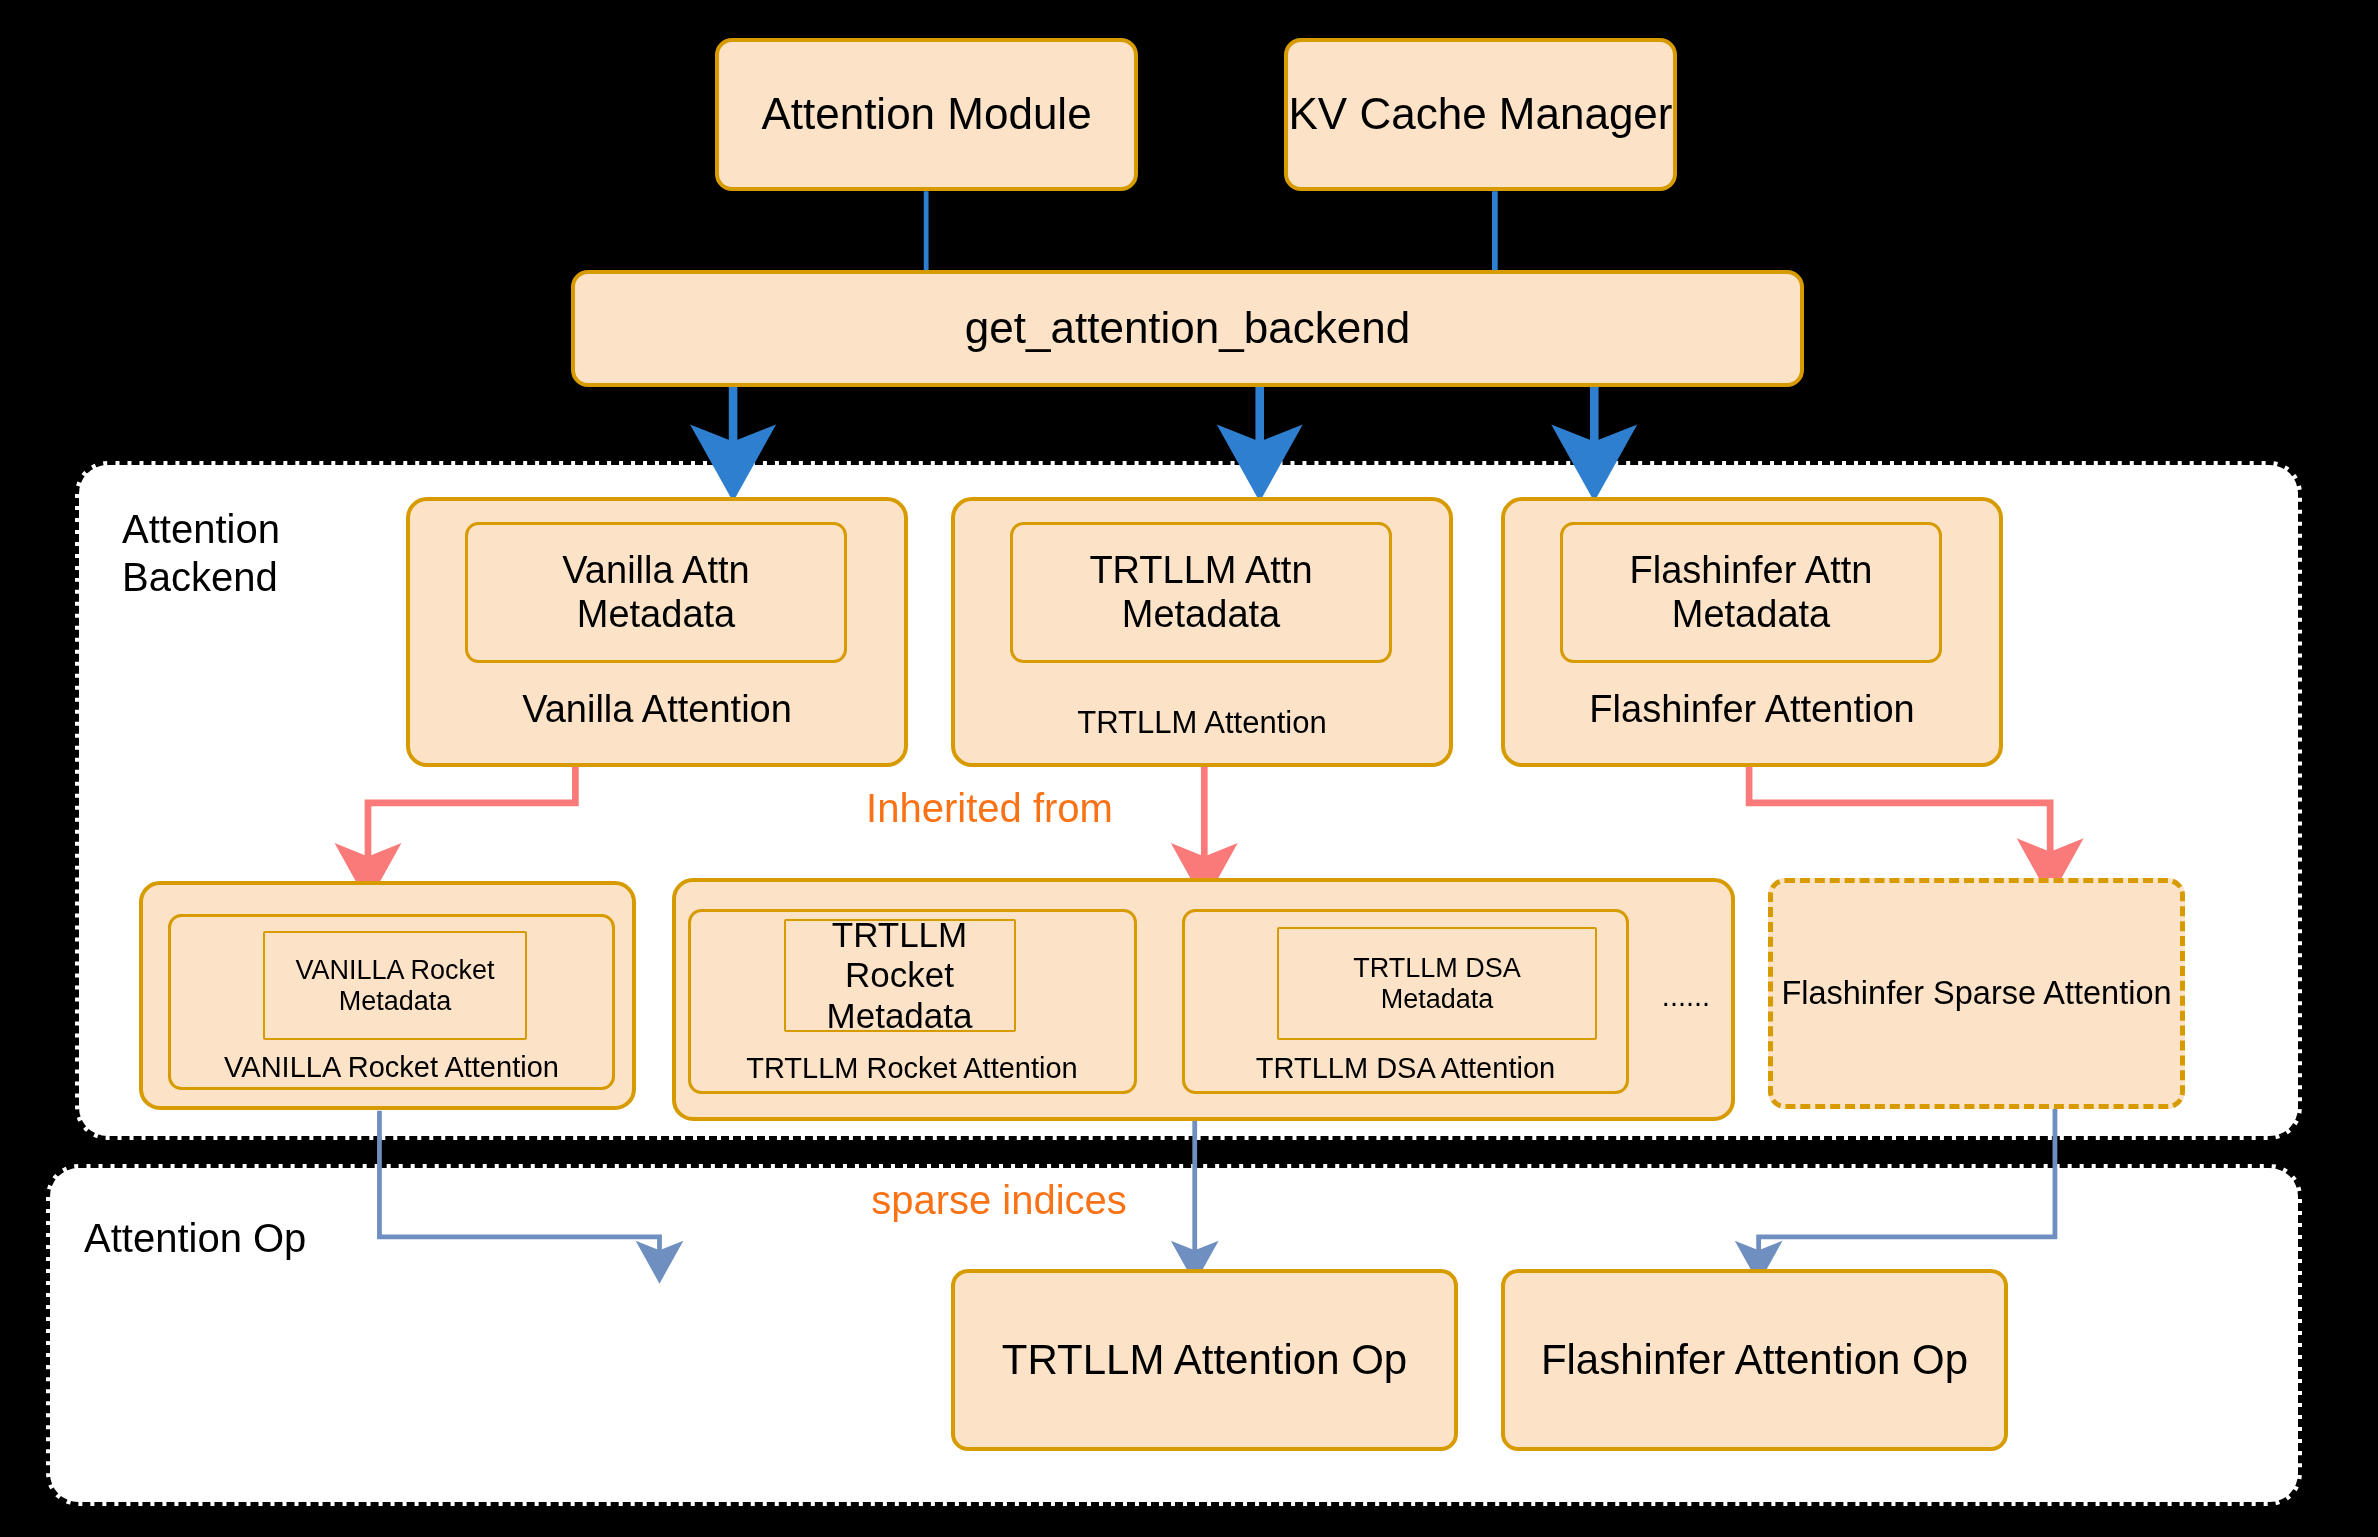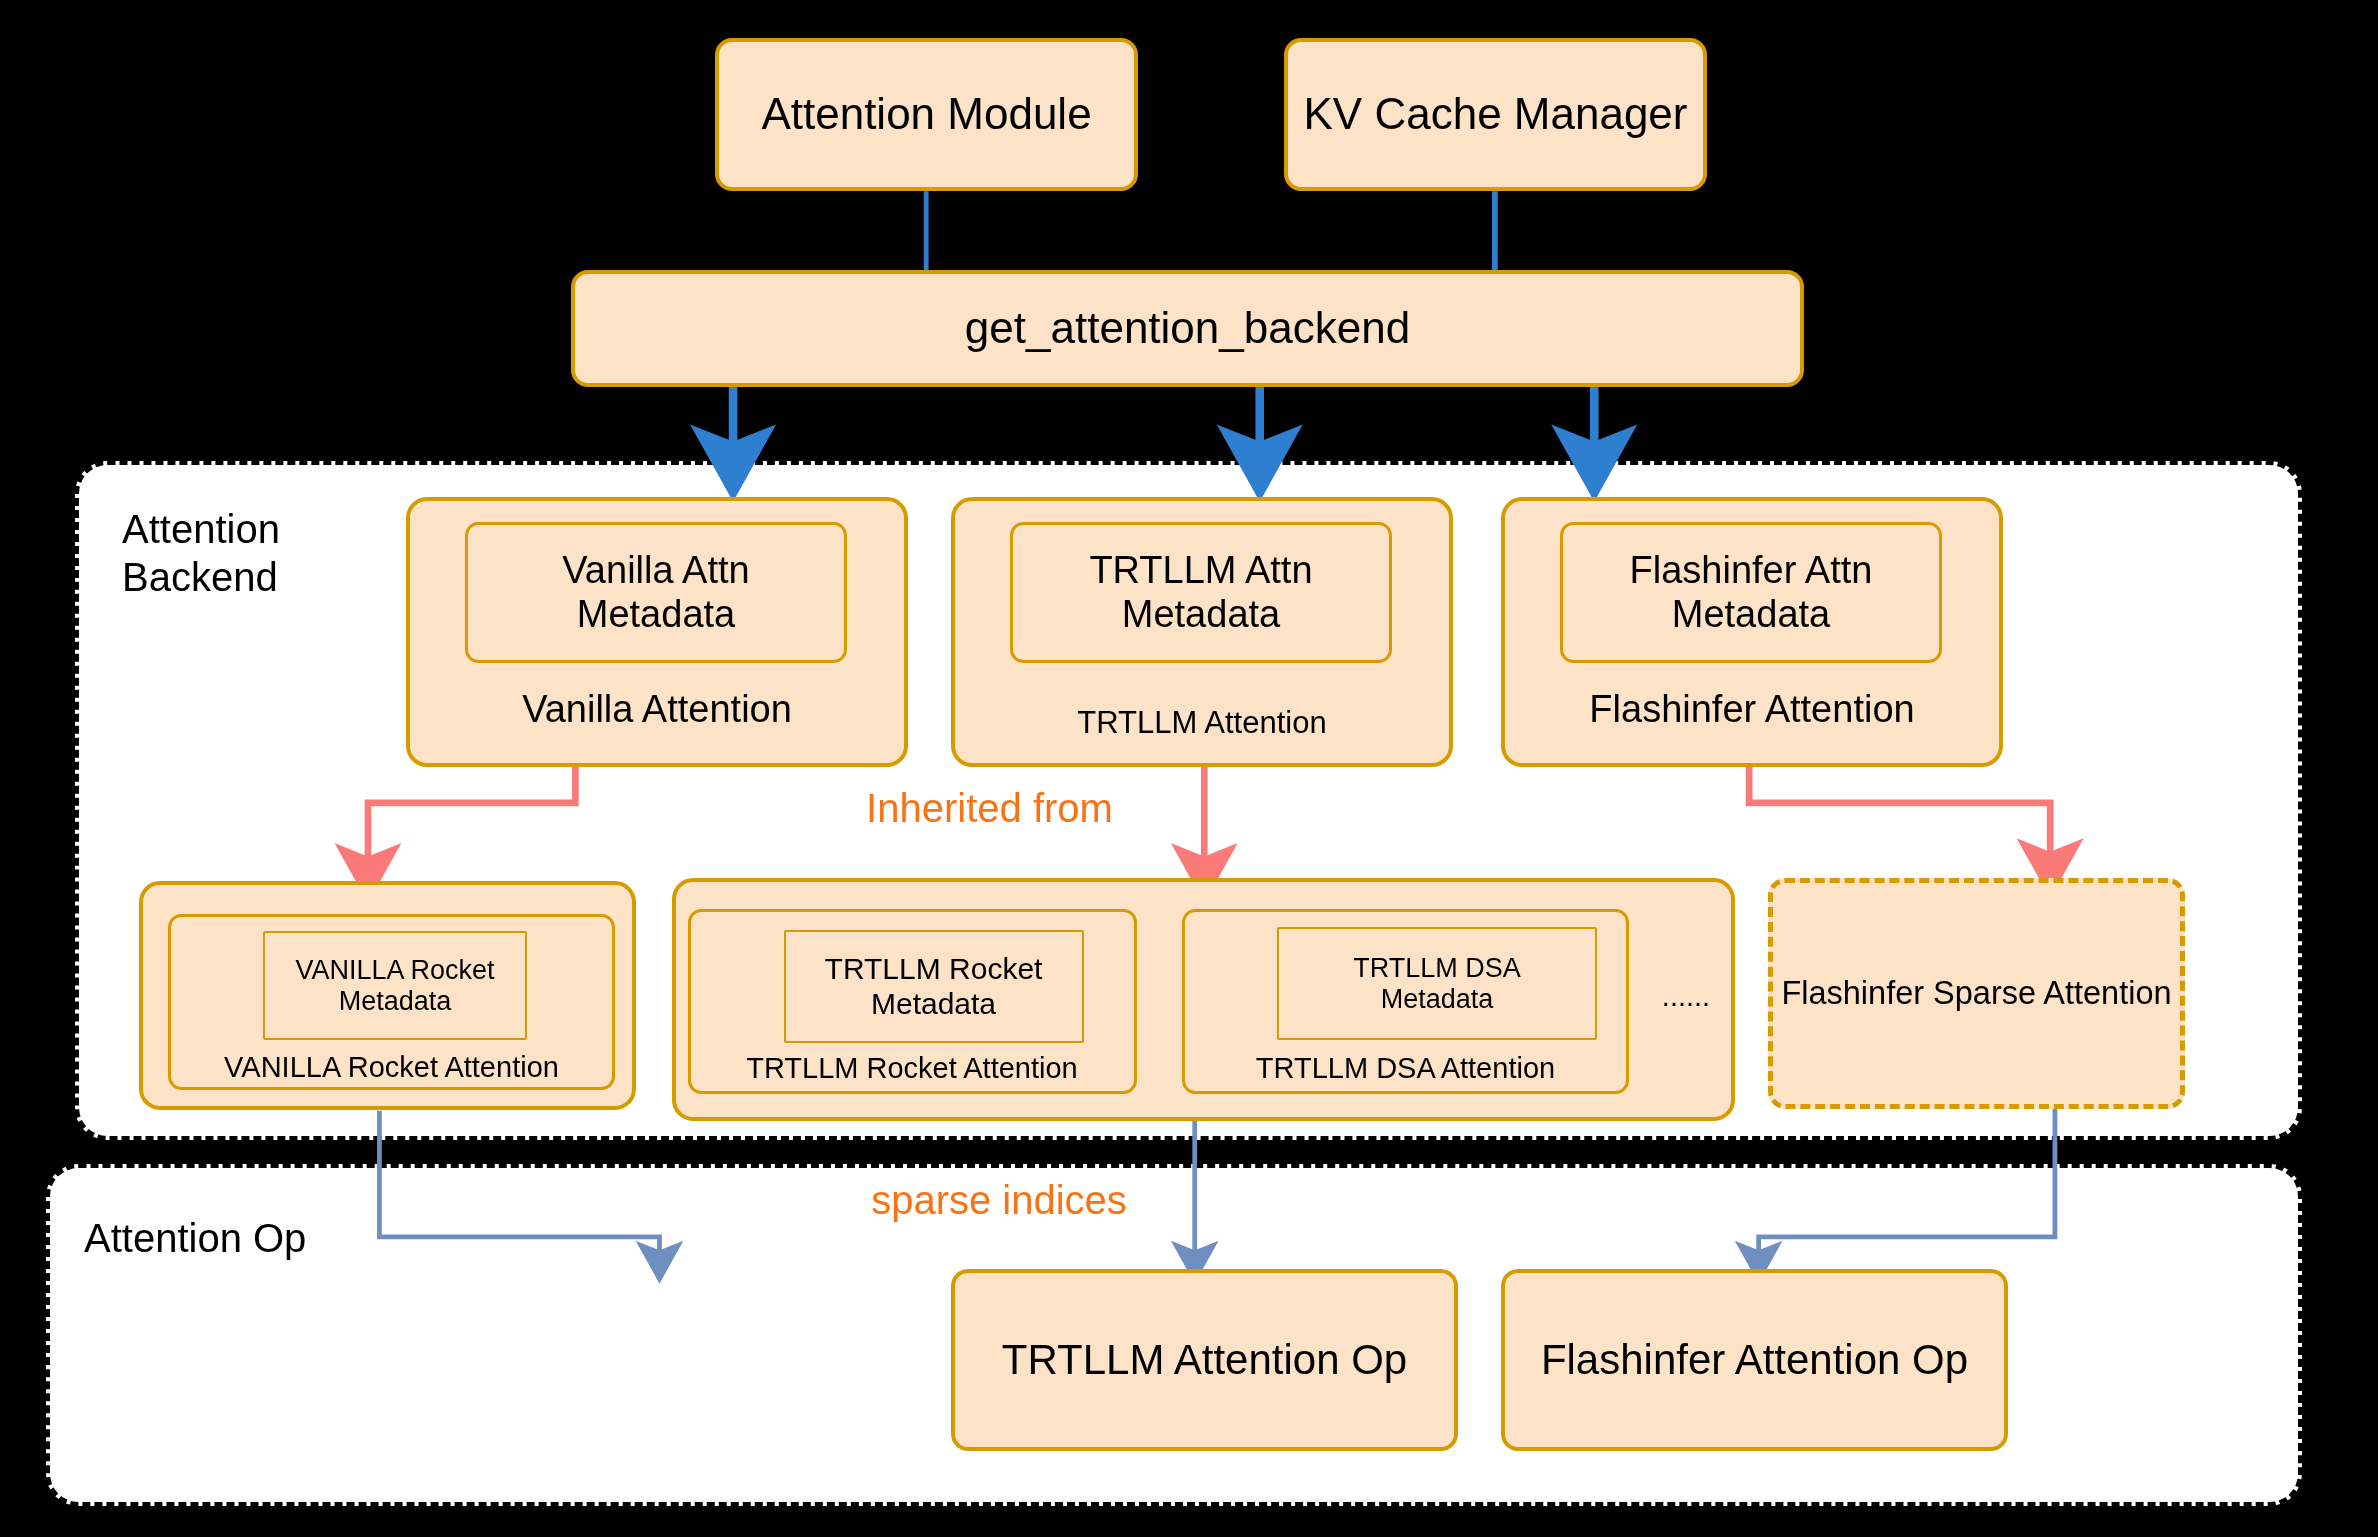--- a/index.html
+++ b/index.html
@@ -84,21 +84,21 @@
     </g>
     <g>
       <path d="M2150,1160 L2150,1294 L1840,1294 L1840,1318" stroke="#6e8fc0" stroke-width="5" fill="none" marker-end="url(#ar-steel)"></path>
     </g>
   </svg>
 
   <div class="box" style="left:715px;top:38px;width:423px;height:153px;font-size:44px;">
     <span>Attention Module</span>
   </div>
 
-  <div class="box" style="left:1284px;top:38px;width:423px;height:153px;font-size:44px;">
+  <div class="box" style="left:1284px;top:38px;width:393px;height:153px;font-size:44px;">
     <span>KV Cache Manager</span>
   </div>
 
   <div class="box" style="left:571px;top:270px;width:1233px;height:117px;font-size:44px;">
     <span>get_attention_backend</span>
   </div>
 
   <div class="plain-label" style="left:122px;top:505px;width:315px;font-size:40px;white-space:pre-line;">Attention Backend</div>
 
   <div class="box" style="left:406px;top:497px;width:502px;height:270px;border-radius:21px;display:block;">
@@ -132,21 +132,21 @@
       <div class="box thinner" style="position:absolute;left:92px;top:14.3px;width:264px;height:109px;font-size:27px;white-space:pre-line;">
         <span>VANILLA Rocket
 Metadata</span>
       </div>
       <div class="sub-label" style="top:134px;font-size:29px;">VANILLA Rocket Attention</div>
     </div>
   </div>
 
   <div class="box" style="left:672px;top:878px;width:1063px;height:243px;border-radius:21px;display:block;">
     <div class="box thin" style="position:absolute;left:11.5px;top:27px;width:449px;height:185px;display:block;">
-      <div class="box thinner" style="position:absolute;left:93px;top:18px;width:300px;height:113px;font-size:30px;white-space:pre-line;">
+      <div class="box thinner" style="position:absolute;left:93px;top:7px;width:232px;height:113px;font-size:35px;white-space:pre-line;">
         <span>TRTLLM Rocket
 Metadata</span>
       </div>
       <div class="sub-label" style="top:140px;font-size:29px;">TRTLLM Rocket Attention</div>
     </div>
 
     <div class="box thin" style="position:absolute;left:506px;top:27px;width:447px;height:185px;display:block;">
       <div class="box thinner" style="position:absolute;left:92px;top:15.3px;width:320px;height:113px;font-size:27px;white-space:pre-line;">
         <span>TRTLLM DSA
 Metadata</span>

